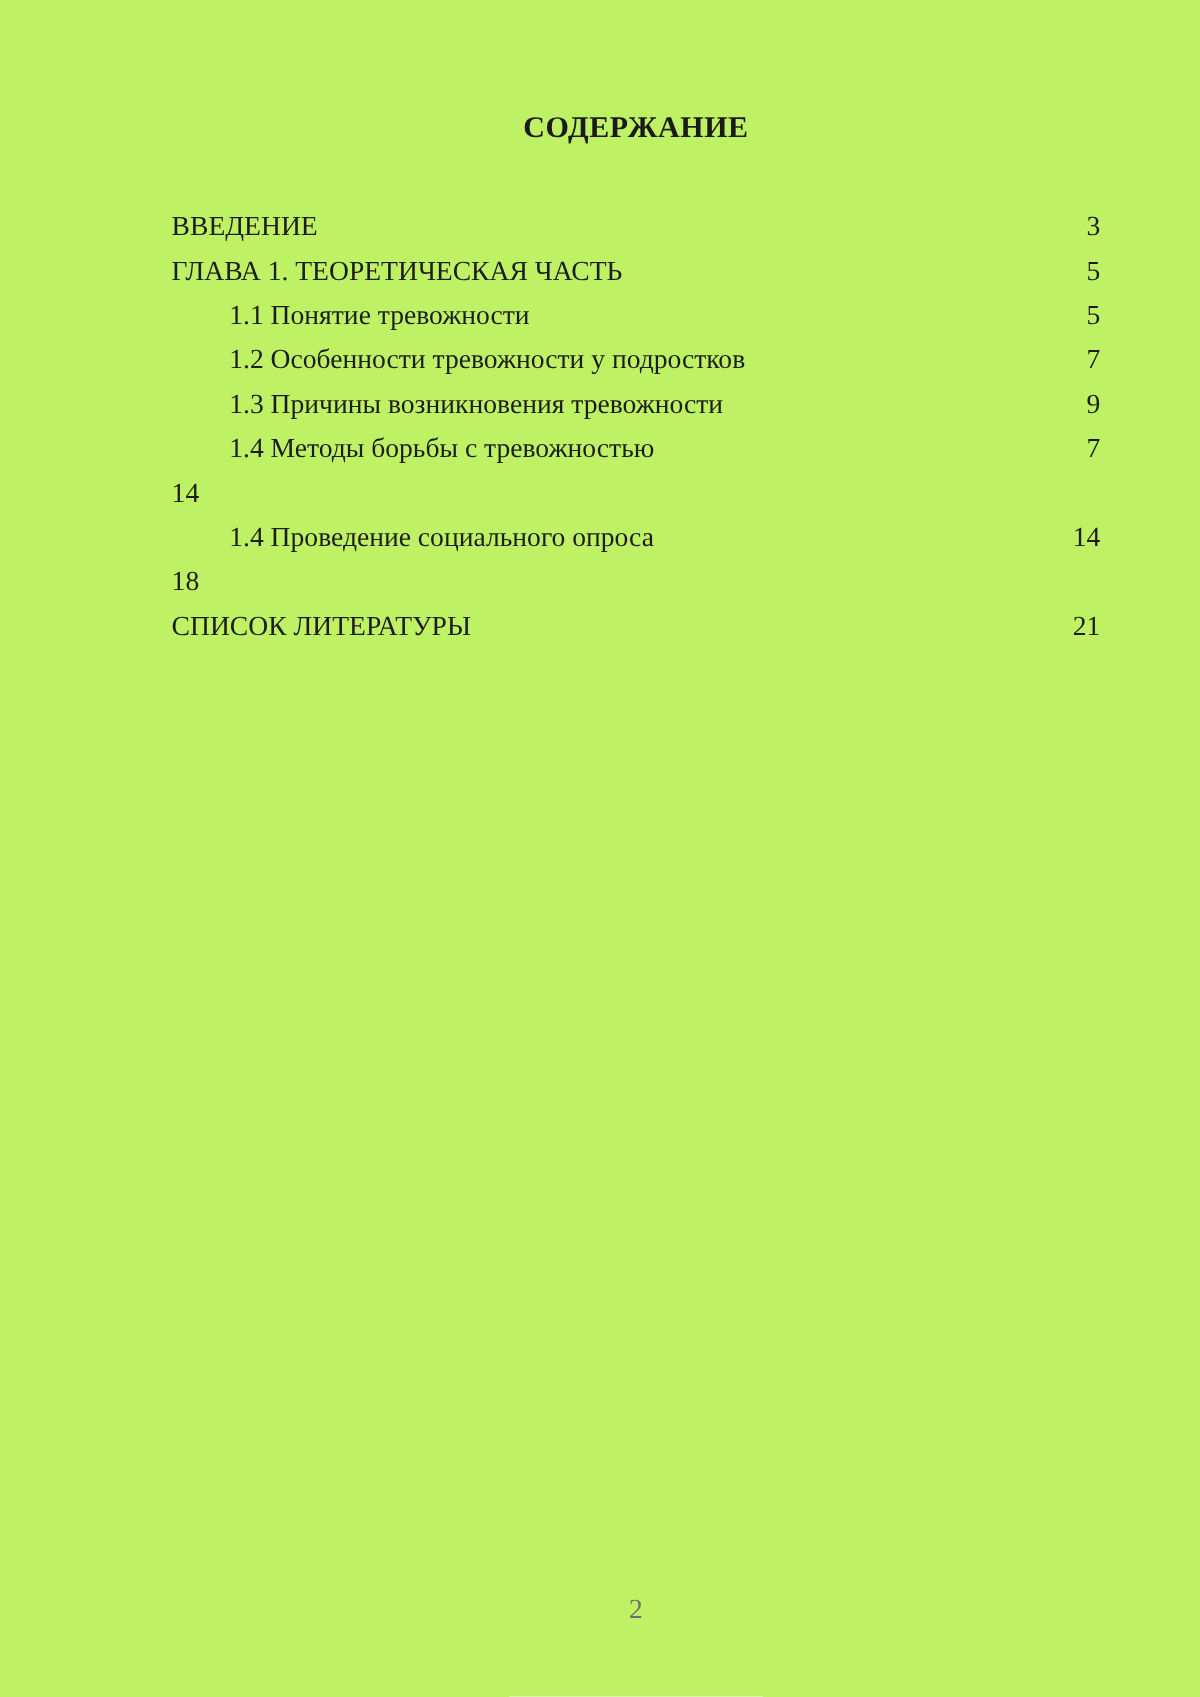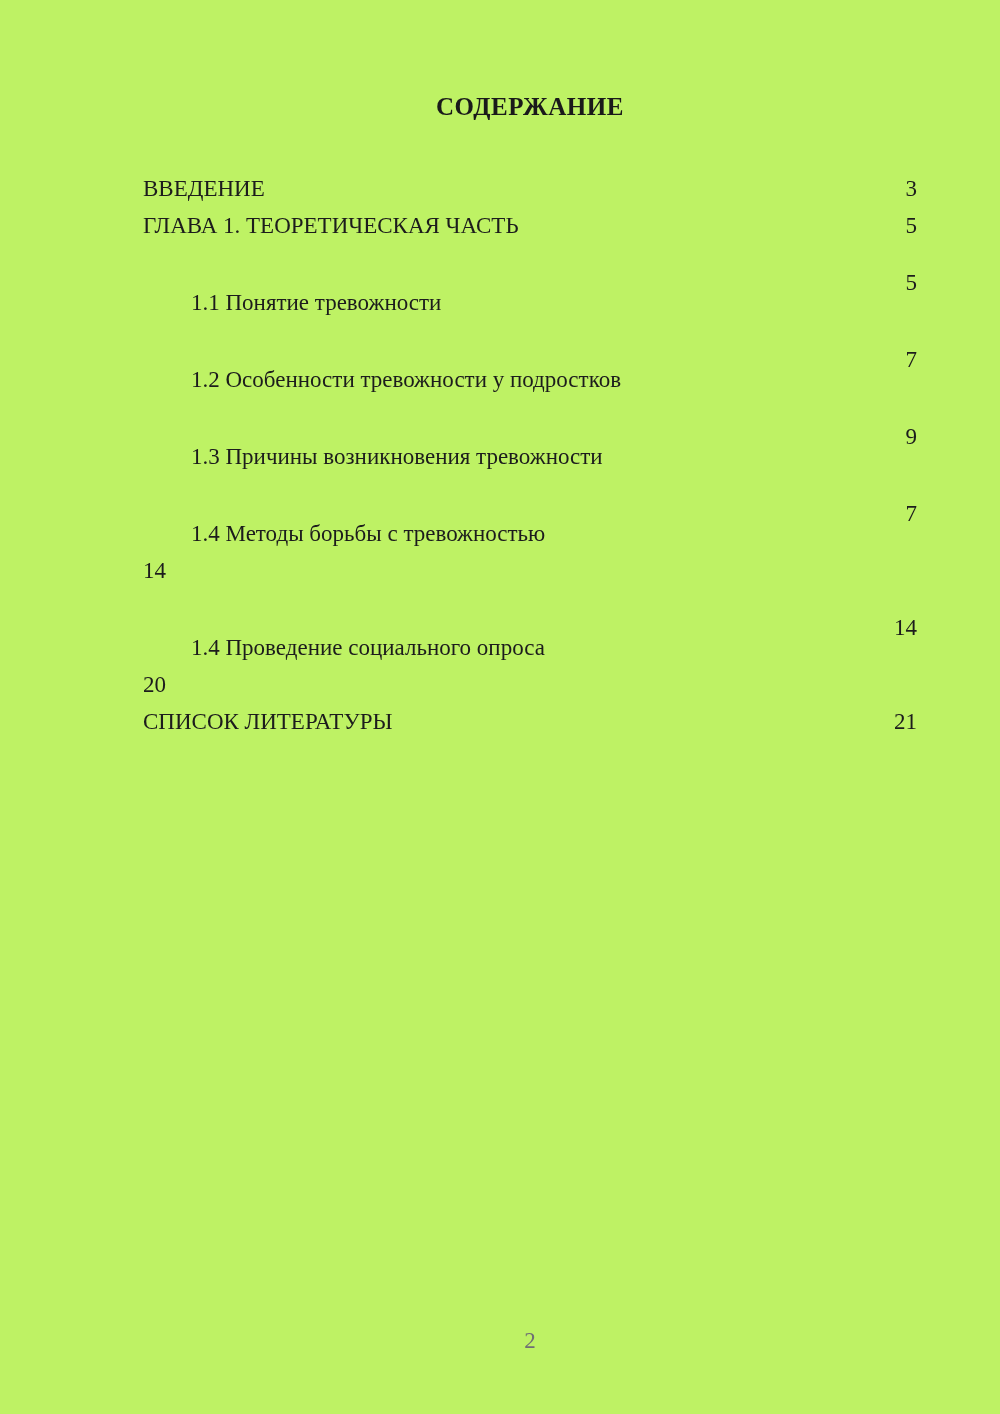--- a/index.html
+++ b/index.html
@@ -38,21 +38,20 @@
     justify-content: space-between;
     align-items: center;
     line-height: 37px;
     font-size: 23px;
   }
   .toc-row .toc-label {
     white-space: nowrap;
   }
   .toc-row.level-1 .toc-label {
     padding-left: 48px;
-    margin-top: 40px;
   }
   .toc-row .toc-page {
     white-space: nowrap;
     text-align: right;
   }
   .footer-page {
     position: absolute;
     left: 143px;
     top: 1328px;
     width: 774px;
@@ -93,21 +92,21 @@
           <span class="toc-page">7</span>
         </div>
         <div class="toc-row level-0">
           <span class="toc-page">14</span>
         </div>
         <div class="toc-row level-1">
           <span class="toc-label">1.4 Проведение социального опроса</span>
           <span class="toc-page">14</span>
         </div>
         <div class="toc-row level-0">
-          <span class="toc-page">20</span>
+          <span class="toc-page">18</span>
         </div>
         <div class="toc-row level-0">
           <span class="toc-label">СПИСОК ЛИТЕРАТУРЫ</span>
           <span class="toc-page">21</span>
         </div>
       </div>
   </div>
   <div class="footer-page">2</div>
 </div>
 

